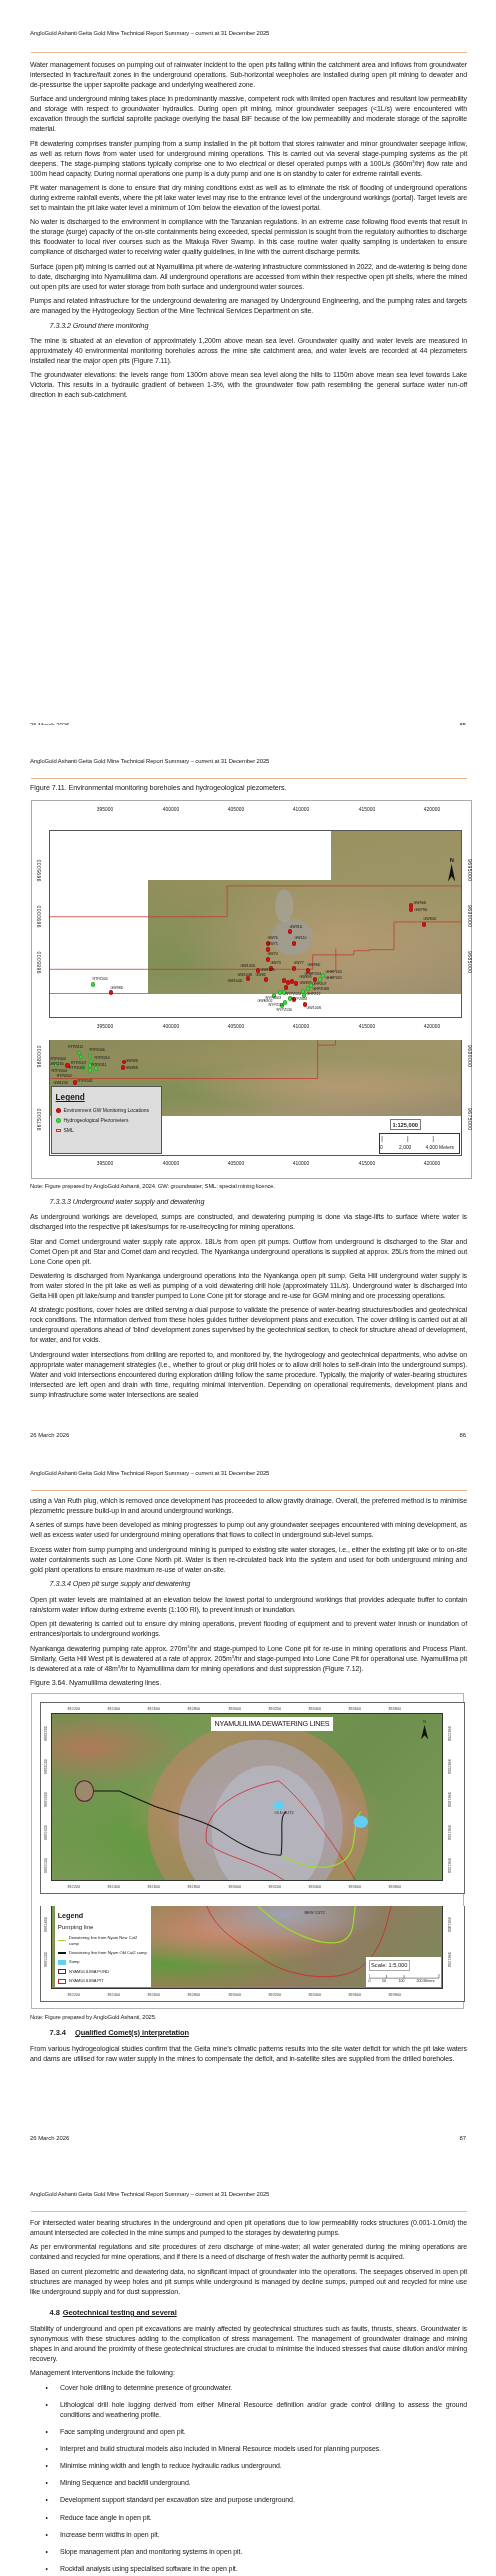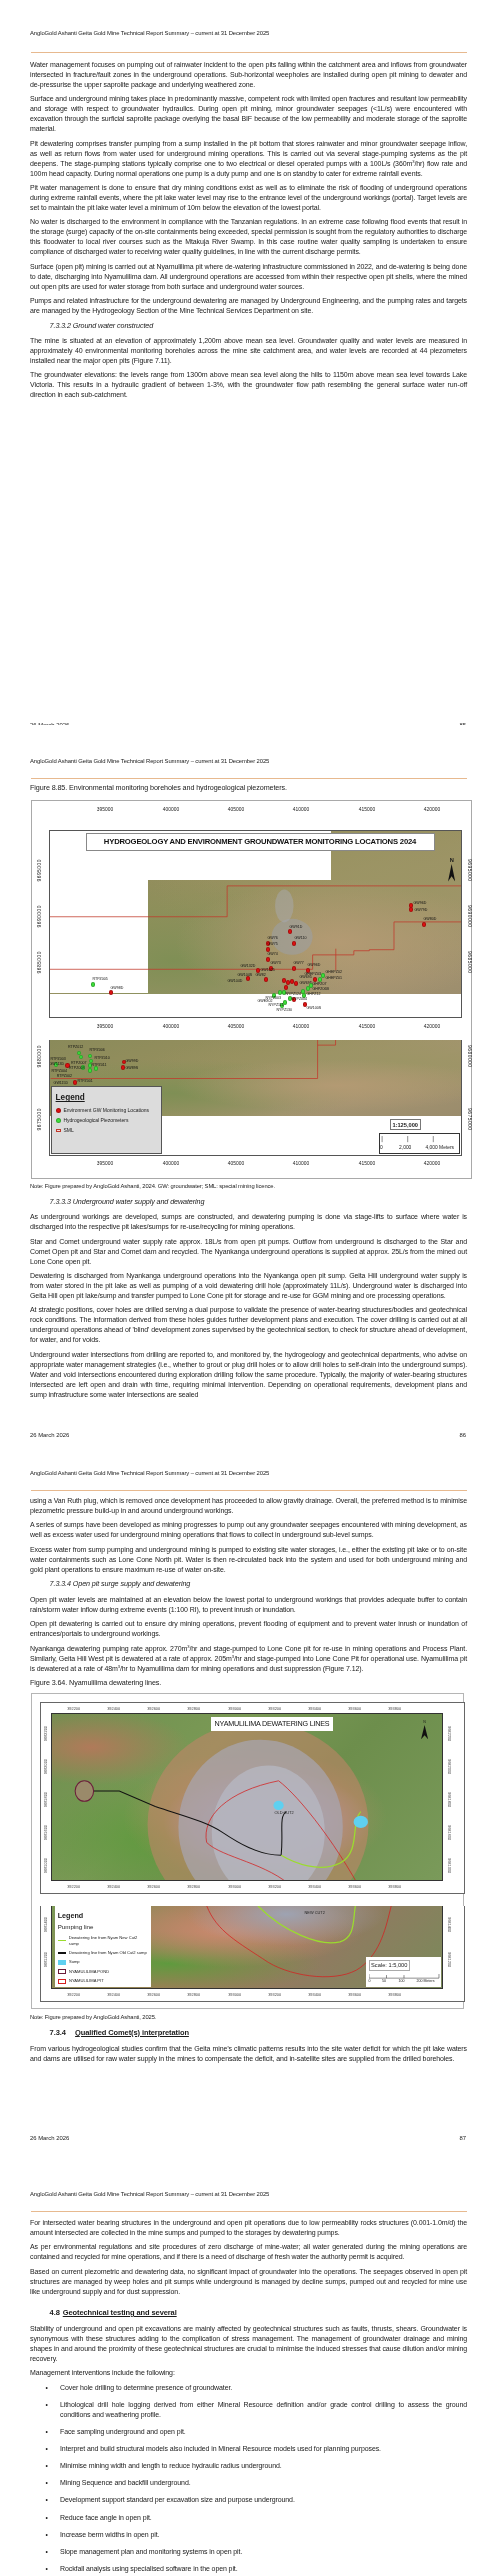--- a/index.html
+++ b/index.html
@@ -266,35 +266,35 @@
   <div class="header-rule"></div>
 
   <p class="body">Water management focuses on pumping out of rainwater incident to the open pits falling within the catchment area and inflows from groundwater intersected in fracture/fault zones in the underground operations. Sub-horizontal weepholes are installed during open pit mining to dewater and de-pressurise the upper saprolite package and underlying weathered zone.</p>
   <p class="body">Surface and underground mining takes place in predominantly massive, competent rock with limited open fractures and resultant low permeability and storage with respect to groundwater hydraulics. During open pit mining, minor groundwater seepages (&lt;1L/s) were encountered with excavation through the surficial saprolite package overlying the basal BIF because of the low permeability and moderate storage of the saprolite material.</p>
   <p class="body"><span>Pit dewatering comprises transfer pumping from a sump installed in the pit bottom that stores rainwater and minor groundwater seepage inflow, as well as return flows from water used for underground mining operations. This is carried out via several stage-pumping systems as the pit deepens. The stage-pumping stations typically comprise one to two electrical or diesel operated pumps with a 100L/s (360m</span><sup>3</sup><span>/hr) flow rate and 100m head capacity. During normal operations one pump is a duty pump and one is on standby to cater for extreme rainfall events.</span></p>
   <p class="body">Pit water management is done to ensure that dry mining conditions exist as well as to eliminate the risk of flooding of underground operations during extreme rainfall events, where the pit lake water level may rise to the entrance level of the underground workings (portal). Target levels are set to maintain the pit lake water level a minimum of 10m below the elevation of the lowest portal.</p>
   <p class="body">No water is discharged to the environment in compliance with the Tanzanian regulations. In an extreme case following flood events that result in the storage (surge) capacity of the on-site containments being exceeded, special permission is sought from the regulatory authorities to discharge this floodwater to local river courses such as the Mtakuja River Swamp. In this case routine water quality sampling is undertaken to ensure compliance of discharged water to receiving water quality guidelines, in line with the current discharge permits.</p>
   <p class="body">Surface (open pit) mining is carried out at Nyamulilima pit where de-watering infrastructure commissioned in 2022, and de-watering is being done to date, discharging into Nyamulilima dam. All underground operations are accessed from within their respective open pit shells, where the mined out open pits are used for water storage from both surface and underground water sources.</p>
   <p class="body">Pumps and related infrastructure for the underground dewatering are managed by Underground Engineering, and the pumping rates and targets are managed by the Hydrogeology Section of the Mine Technical Services Department on site.</p>
 
-  <h4 class="subsub">7.3.3.2 Ground water constructed</h4>
+  <h4 class="subsub">7.3.3.2 Ground there monitoring</h4>
   <p class="body">The mine is situated at an elevation of approximately 1,200m above mean sea level. Groundwater quality and water levels are measured in approximately 40 environmental monitoring boreholes across the mine site catchment area, and water levels are recorded at 44 piezometers installed near the major open pits (Figure 7.11).</p>
   <p class="body">The groundwater elevations: the levels range from 1300m above mean sea level along the hills to 1150m above mean sea level towards Lake Victoria. This results in a hydraulic gradient of between 1-3%, with the groundwater flow path resembling the general surface water run-off direction in each sub-catchment.</p>
 
   <div class="page-footer" style="position:absolute; left:30px; right:30px; top:721px;">
     <span>26 March 2026</span>
     <span>85</span>
   </div>
 </section>
 
 <section class="page" style="height:721px;">
   <div class="page-header" style="padding-top:32px;">AngloGold Ashanti Geita Gold Mine Technical Report Summary – current at 31 December 2025</div>
   <div class="header-rule" style="margin-top:12.4px;margin-bottom:4.1px;"></div>
 
-  <div class="fig-caption">Figure 8.85. Environmental monitoring boreholes and hydrogeological piezometers.</div>
+  <div class="fig-caption">Figure 7.11. Environmental monitoring boreholes and hydrogeological piezometers.</div>
 
   <div class="map1-frame">
 
     <span class="tick-top" style="left:73px; top:6.2px;">395000</span>
     <span class="tick-top" style="left:139px; top:6.2px;">400000</span>
     <span class="tick-top" style="left:204px; top:6.2px;">405000</span>
     <span class="tick-top" style="left:269px; top:6.2px;">410000</span>
     <span class="tick-top" style="left:335px; top:6.2px;">415000</span>
     <span class="tick-top" style="left:400px; top:6.2px;">420000</span>
 
@@ -321,21 +321,20 @@
       <div class="map1-blank" style="left:0; top:163px; width:413px; height:25px;"></div>
 
       <svg style="position:absolute; left:0; top:0;" width="413" height="188" viewBox="0 0 802 364">
         <polyline points="0,166 344,166 344,106 802,106" fill="none" stroke="#c0392b" stroke-width="1.5"></polyline>
         <polyline points="802,176 668,176 668,230 620,230 620,232 590,232 590,240 510,240 510,268 0,268" fill="none" stroke="#c0392b" stroke-width="1.5"></polyline>
         <polyline points="555,228 555,270" fill="none" stroke="#c0392b" stroke-width="1.5"></polyline>
         <ellipse cx="470" cy="205" rx="40" ry="35" fill="#9aa0a8" opacity="0.55"></ellipse>
         <ellipse cx="455" cy="145" rx="18" ry="32" fill="#a8aab0" opacity="0.5"></ellipse>
       </svg>
 
-      <div class="map1-title">HYDROGEOLOGY AND ENVIRONMENT GROUNDWATER MONITORING LOCATIONS 2024</div>
 
       <div class="north" style="right:5.2px; top:25px;">
         <div>N</div>
         <svg width="7.2" height="17.5" viewBox="0 0 14 34">
             <polygon points="7,0 14,34 7,24 0,34" fill="#111"></polygon>
           </svg>
       </div>
 
       <span class="pt r" style="left:359px; top:72px;"></span>
       <span class="pt-label" style="left:364px; top:70px;">GW96D</span>

